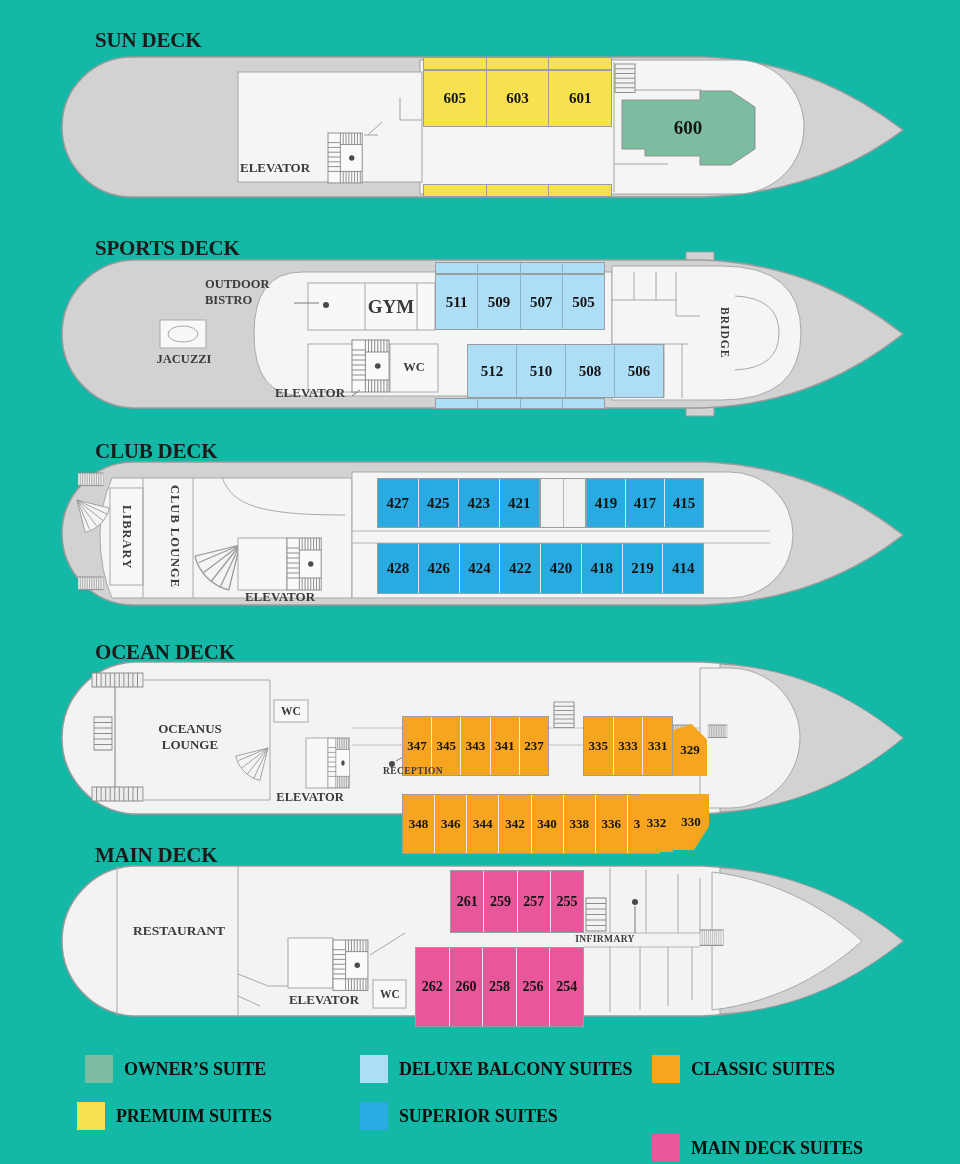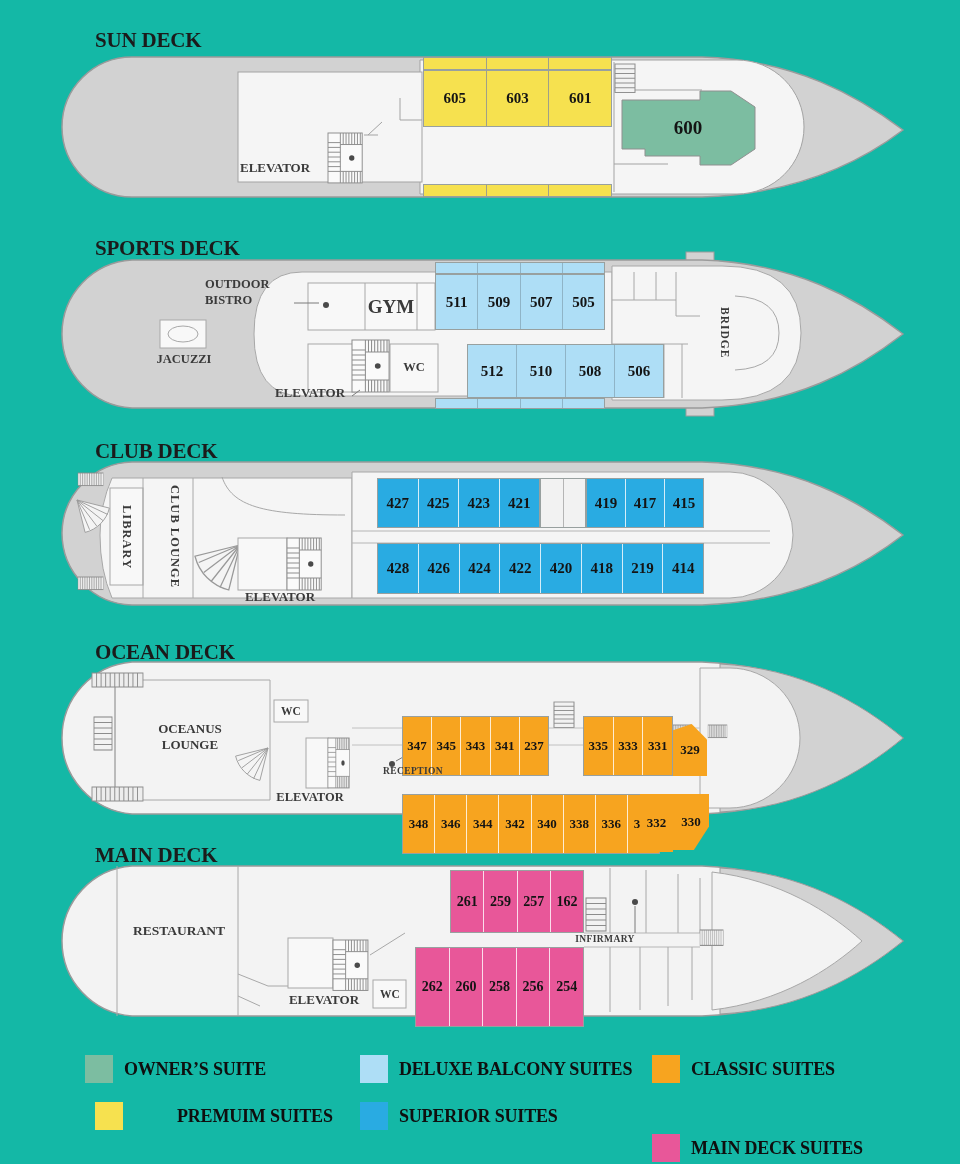--- a/index.html
+++ b/index.html
@@ -260,21 +260,21 @@
   <div class="lbl" style="left:142px;top:718px;width:96px;height:38px;font-size:13px;">OCEANUS
 LOUNGE</div>
   <div class="lbl" style="left:274px;top:701px;width:34px;height:21px;font-size:11.5px;">WC</div>
   <div class="lbl" style="left:374px;top:729px;width:78px;height:13px;font-size:9.5px;letter-spacing:.4px;margin-top:36px;">RECEPTION</div>
   <div class="lbl" style="left:266px;top:791px;width:88px;height:14px;font-size:12.5px;">ELEVATOR</div>
 
   <div class="row pk f14" style="left:450px;top:870px;width:134px;height:63px;">
     <div>261</div>
     <div>259</div>
     <div>257</div>
-    <div>162</div>
+    <div>255</div>
   </div>
   <div class="row pk f14" style="left:415px;top:947px;width:169px;height:80px;">
     <div>262</div>
     <div>260</div>
     <div>258</div>
     <div>256</div>
     <div>254</div>
   </div>
   <div class="lbl" style="left:124px;top:923px;width:110px;height:17px;font-size:13.5px;">RESTAURANT</div>
   <div class="lbl" style="left:566px;top:933px;width:78px;height:13px;font-size:9.5px;letter-spacing:.4px;">INFIRMARY</div>
@@ -286,21 +286,21 @@
     <div class="tx">OWNER’S SUITE</div>
   </div>
   <div class="lg" style="left:360px;top:1055px;">
     <div class="sw sw-deluxe"></div>
     <div class="tx">DELUXE BALCONY SUITES</div>
   </div>
   <div class="lg" style="left:652px;top:1055px;">
     <div class="sw sw-classic"></div>
     <div class="tx">CLASSIC SUITES</div>
   </div>
-  <div class="lg" style="left:95px;top:1102px;gap:43px;">
+  <div class="lg" style="left:77px;top:1102px;">
     <div class="sw sw-premium"></div>
     <div class="tx">PREMUIM SUITES</div>
   </div>
   <div class="lg" style="left:360px;top:1102px;">
     <div class="sw sw-superior"></div>
     <div class="tx">SUPERIOR SUITES</div>
   </div>
   <div class="lg" style="left:652px;top:1102px;margin-top:32px;">
     <div class="sw sw-main"></div>
     <div class="tx">MAIN DECK SUITES</div>

